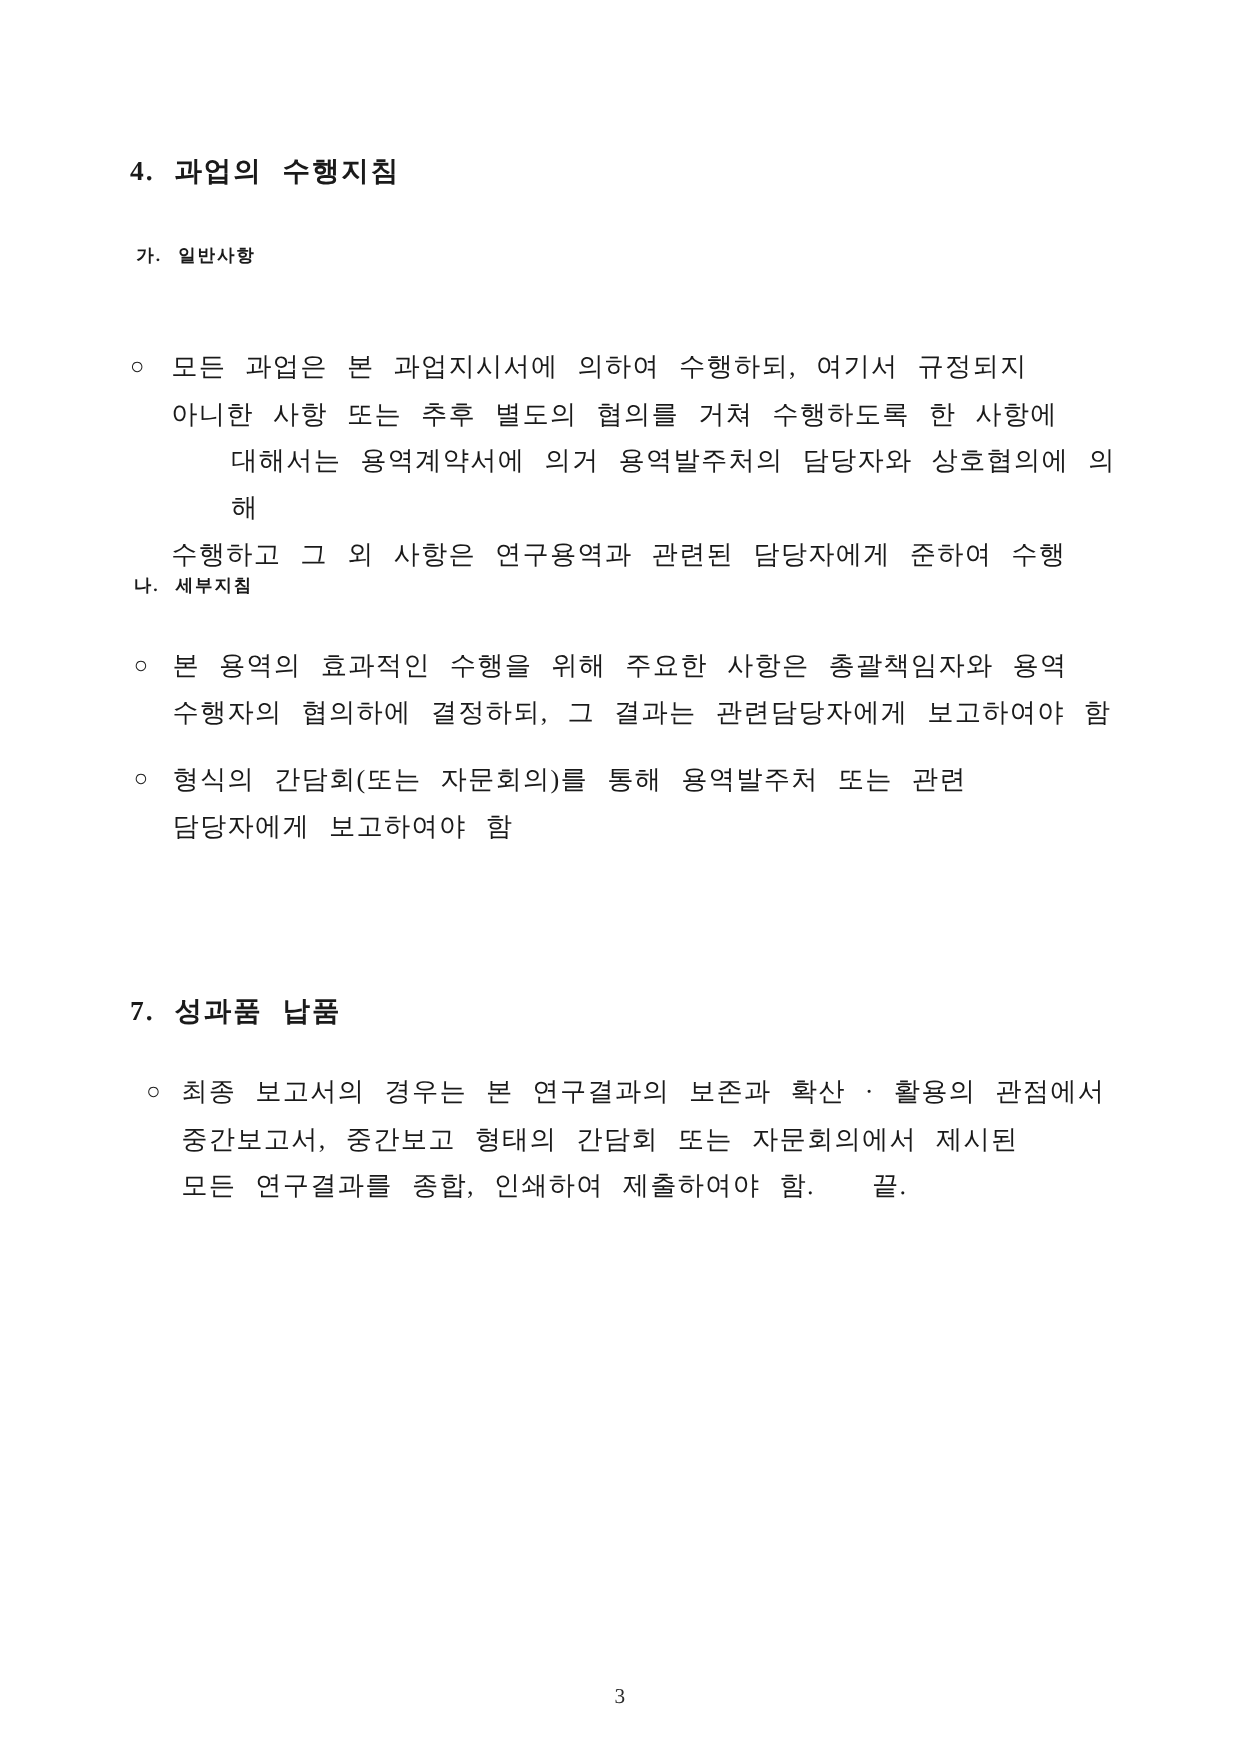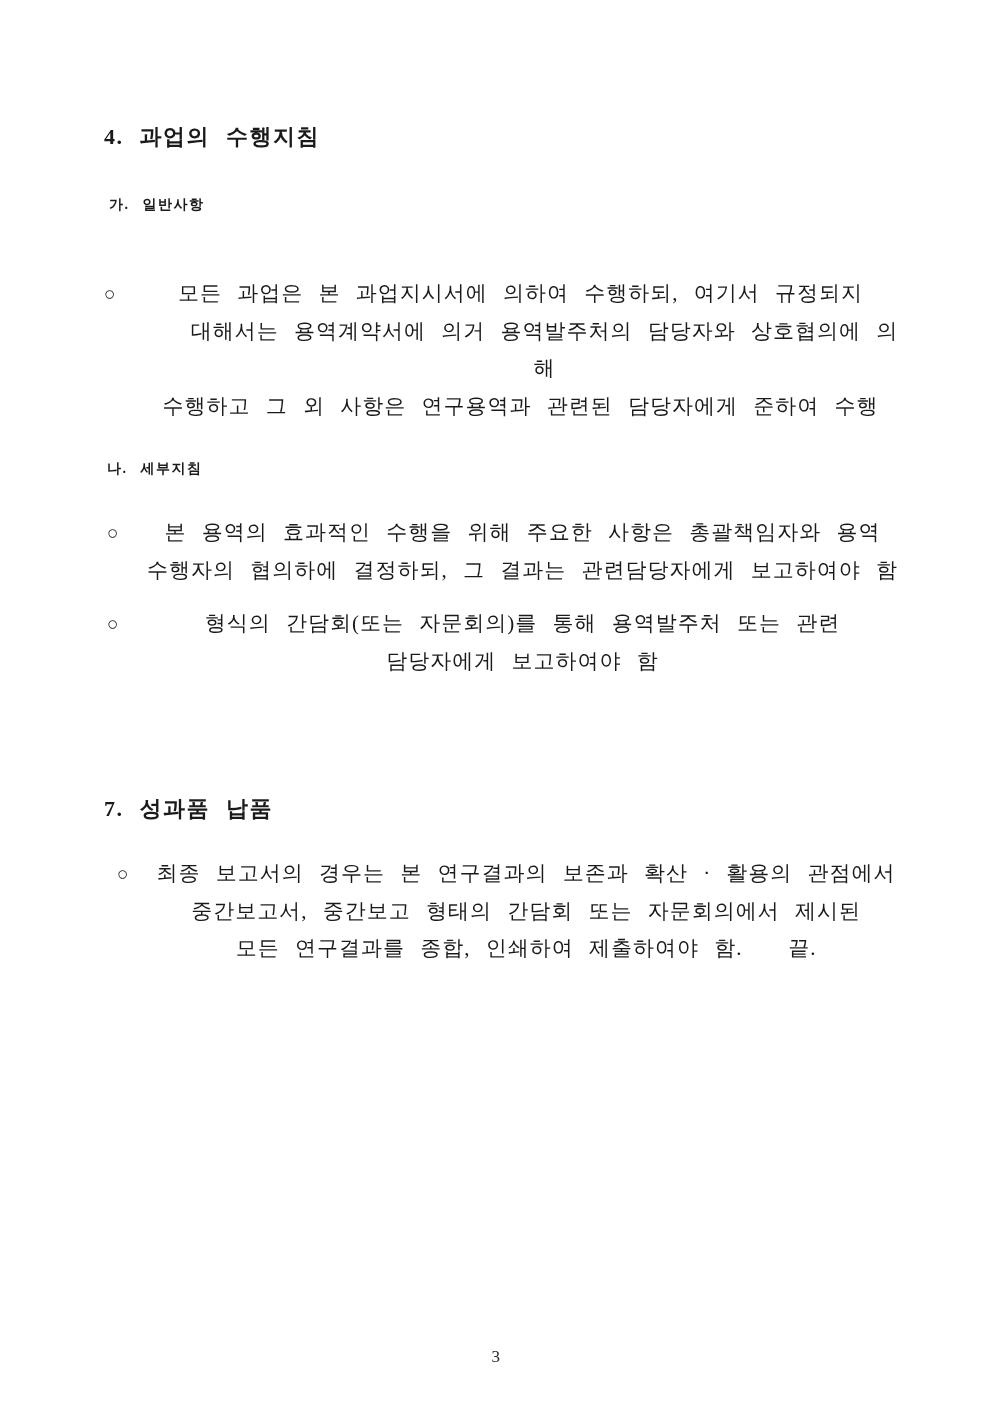--- a/index.html
+++ b/index.html
@@ -41,21 +41,21 @@
     word-spacing: 9px;
   }
   .para .marker {
     position: absolute;
     left: 0;
     top: 0;
     font-size: 19px;
     line-height: 37.5px;
   }
   .para .ptext { display: block; }
-  .ln { white-space: pre-wrap; text-align: center; }
+  .ln { white-space: pre-wrap; }
   .indent-33 { margin-left: 33px; }
   .indent-31 { margin-left: 31px; }
   .indent-28 { margin-left: 28px; }
   .page-number {
     left: 0;
     top: 1347px;
     width: 992px;
     text-align: center;
     font-size: 17px;
     letter-spacing: 0.5px;
@@ -68,20 +68,21 @@
 <div class="page">
 
   <div class="abs h-num" style="left:92px; top:122px;">4. 과업의 수행지침</div>
 
   <div class="abs h-sub" style="left:109px; top:196px;">가. 일반사항</div>
 
   <div class="abs para" style="left:104px; top:275px; width:800px;">
     <span class="marker">○</span>
     <span class="ptext indent-33">
       <span class="ln" style="display:block;">모든 과업은 본 과업지시서에 의하여 수행하되, 여기서 규정되지</span>
+      <span class="ln" style="display:block;">아니한 사항 또는 추후 별도의 협의를 거쳐 수행하도록 한 사항에</span>
       <span class="ln" style="display:block;margin-left:48px;">대해서는 용역계약서에 의거 용역발주처의 담당자와 상호협의에 의해</span>
       <span class="ln" style="display:block;">수행하고 그 외 사항은 연구용역과 관련된 담당자에게 준하여 수행</span>
     </span>
   </div>
 
   <div class="abs h-sub" style="left:107px; top:460px;">나. 세부지침</div>
 
   <div class="abs para" style="left:107px; top:514px; width:800px;">
     <span class="marker">○</span>
     <span class="ptext indent-31">

